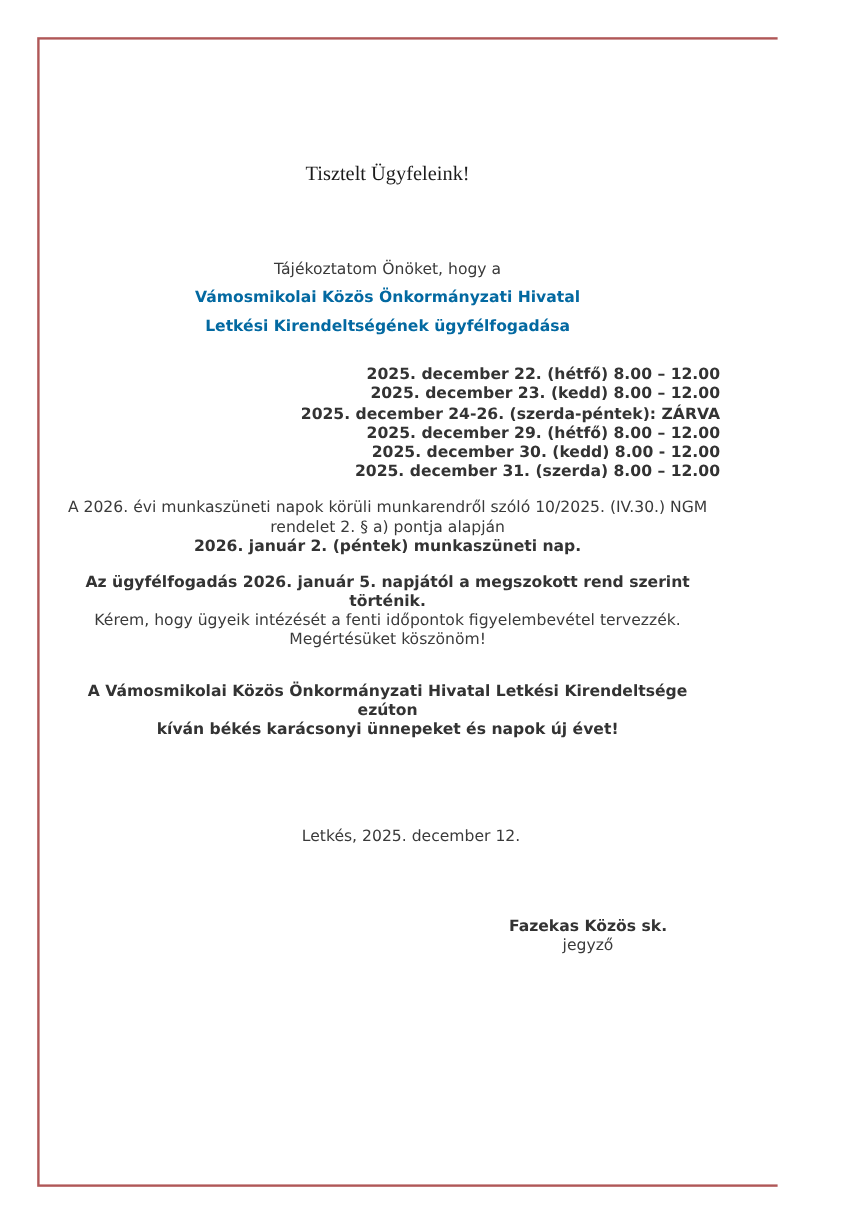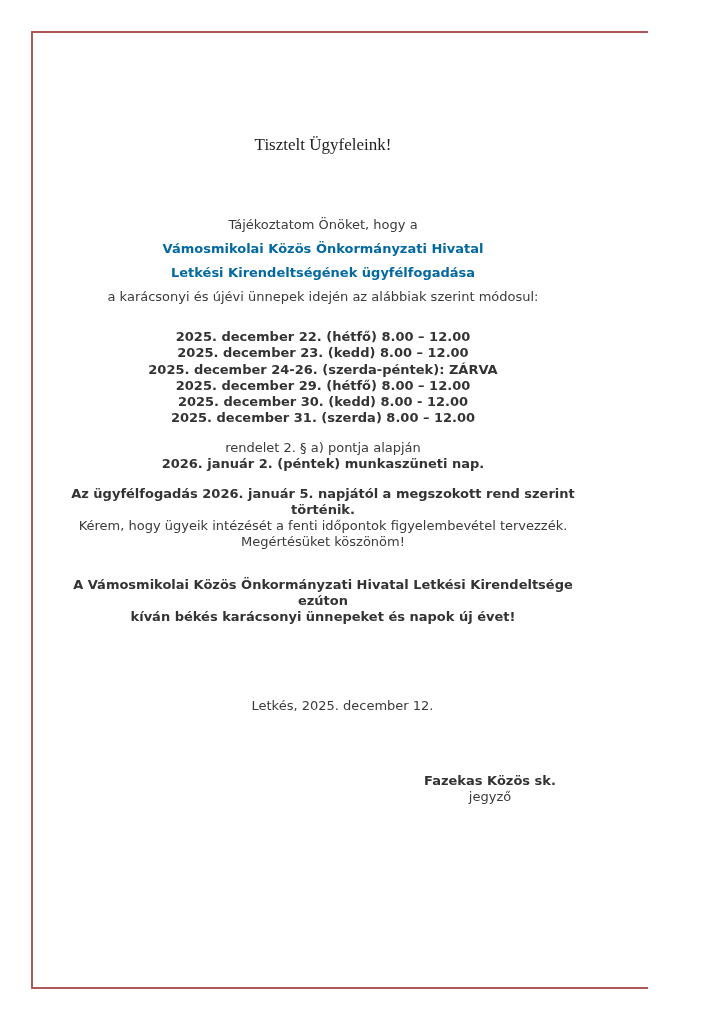--- a/index.html
+++ b/index.html
@@ -43,20 +43,21 @@
     color: #1c1c1c;
   }
   .intro-line1 { margin-top: 62px; line-height: 16px; }
   .org-line { margin-top: 8px; font-weight: bold; color: #0369a1; }
   .intro-line2 { margin-top: 8px; }
   .schedule {
     margin-top: 24px;
     font-weight: bold;
     color: #333333;
     line-height: 16.3px;
+    text-align: right;
   }
   .jan1-line {
     margin-top: 15px;
     font-weight: bold;
     color: #333333;
   }
   .decree { margin-top: 13px; }
   .decree .bold-line { font-weight: bold; color: #333333; }
   .resume-line {
     margin-top: 14px;
@@ -89,33 +90,33 @@
 <div class="page">
   <div class="border-frame"></div>
 
   <div class="content">
 
     <div class="salutation">Tisztelt Ügyfeleink!</div>
 
     <div class="intro-line1">Tájékoztatom Önöket, hogy a</div>
     <div class="org-line">Vámosmikolai Közös Önkormányzati Hivatal</div>
     <div class="org-line">Letkési Kirendeltségének ügyfélfogadása</div>
-    <div class="intro-line2">a karácsonyi és újévi ünnepek idején az alábbiak szerint módosul:</div>
 
     <div class="schedule">
       <div>2025. december 22. (hétfő) 8.00 – 12.00</div>
       <div>2025. december 23. (kedd) 8.00 – 12.00</div>
       <div>2025. december 24-26. (szerda-péntek): ZÁRVA</div>
       <div>2025. december 29. (hétfő) 8.00 – 12.00</div>
       <div>2025. december 30. (kedd) 8.00 - 12.00</div>
       <div>2025. december 31. (szerda) 8.00 – 12.00</div>
     </div>
 
 
     <div class="decree">
+      <div>A 2026. évi munkaszüneti napok körüli munkarendről szóló 10/2025. (IV.30.) NGM</div>
       <div>rendelet 2. § a) pontja alapján</div>
       <div class="bold-line">2026. január 2. (péntek) munkaszüneti nap.</div>
     </div>
 
     <div class="resume-line">Az ügyfélfogadás 2026. január 5. napjától a megszokott rend szerint történik.</div>
 
     <div class="request">
       <div>Kérem, hogy ügyeik intézését a fenti időpontok figyelembevétel tervezzék.</div>
       <div>Megértésüket köszönöm!</div>
     </div>

